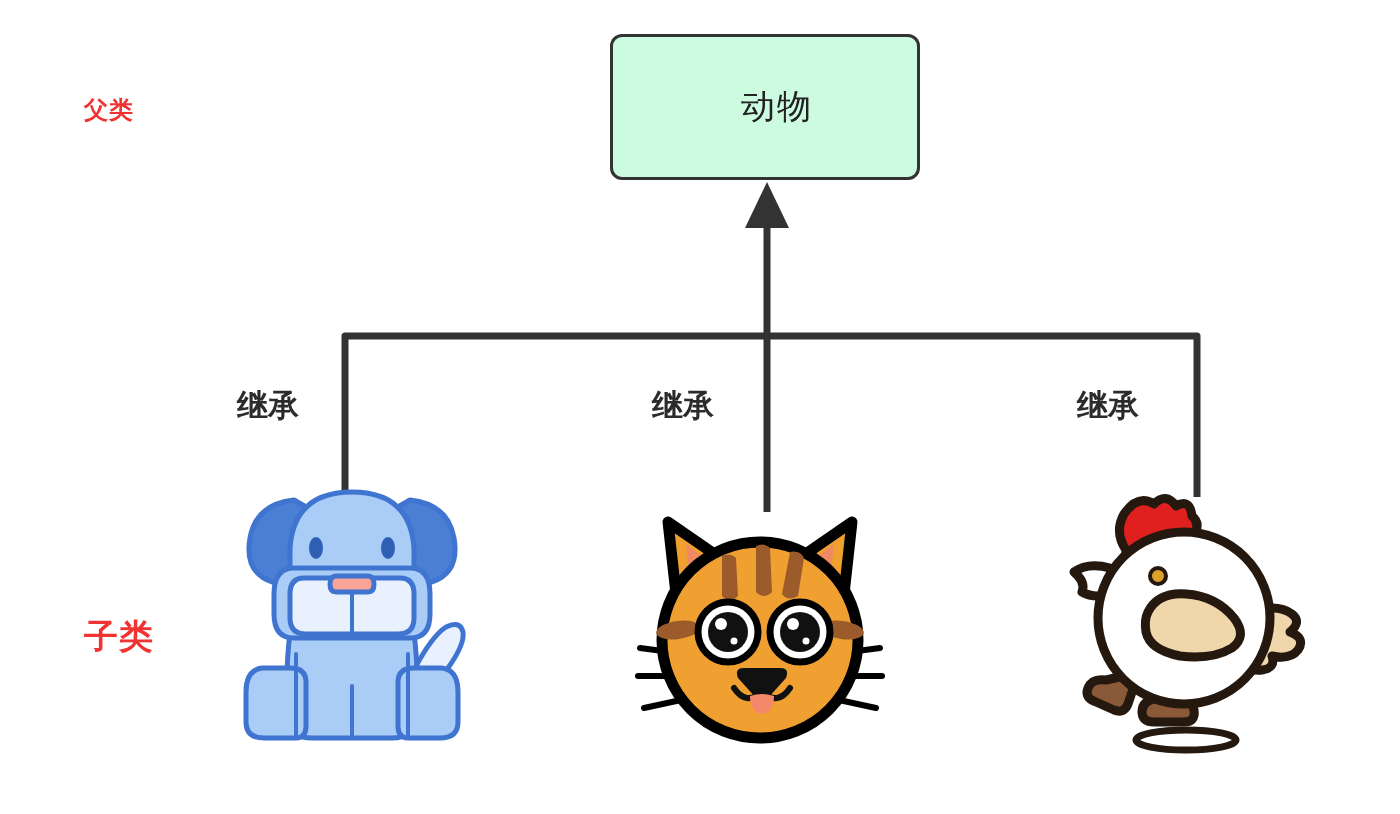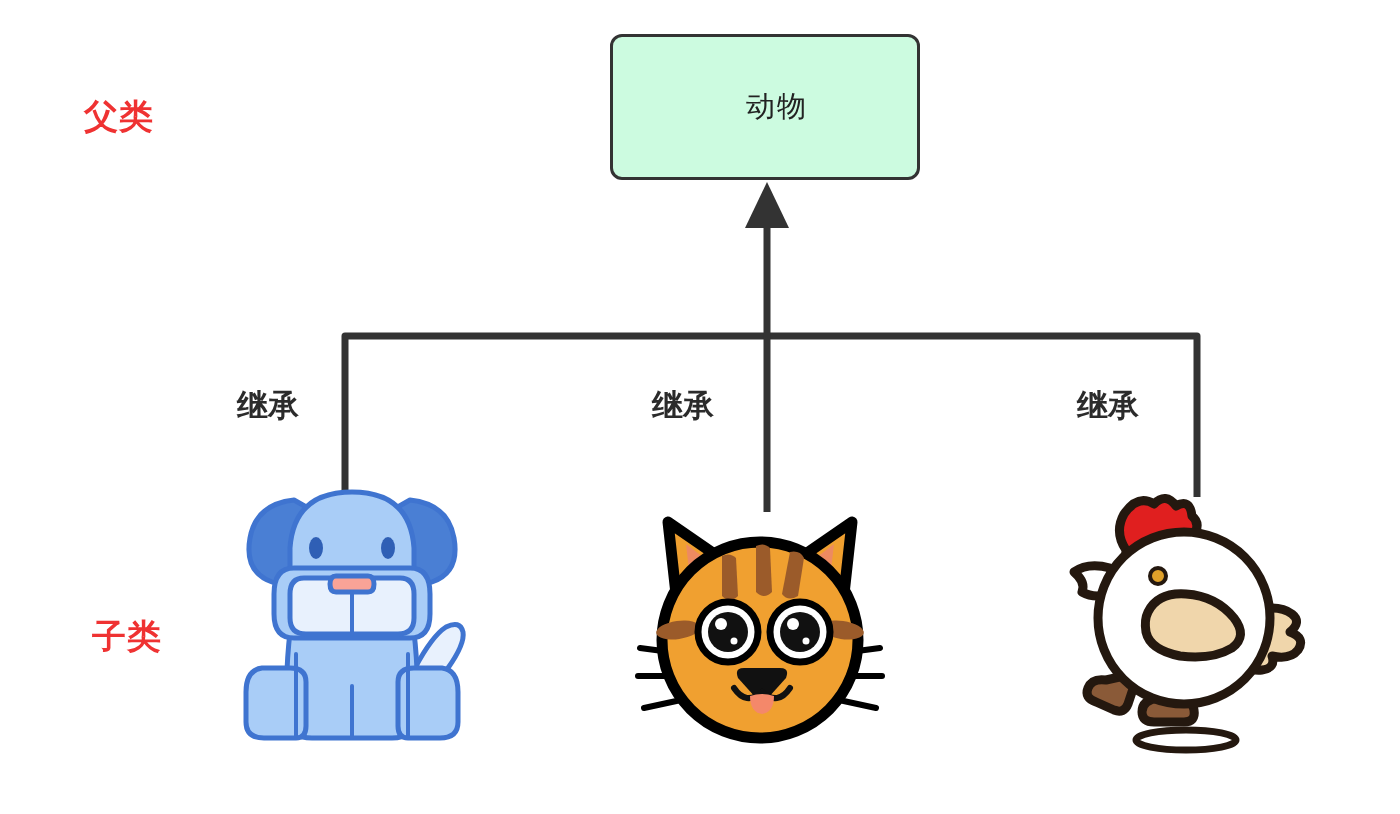--- a/index.html
+++ b/index.html
@@ -20,42 +20,42 @@
   .row-label {
     position: absolute;
     font-weight: bold;
     letter-spacing: 1px;
     white-space: nowrap;
     user-select: none;
   }
   #label-parent {
     left: 84px;
     top: 94px;
-    font-size: 34px;
+    font-size: 24px;
   }
   #label-child {
     left: 84px;
     top: 614px;
     font-size: 34px;
   }
   #parent-box {
     position: absolute;
     left: 610px;
     top: 34px;
     width: 310px;
     height: 146px;
     box-sizing: border-box;
     border: 3px solid #333333;
     border-radius: 12px;
     display: flex;
     align-items: center;
     justify-content: center;
   }
   #parent-box-label {
-    font-size: 29px;
+    font-size: 34px;
     color: #222222;
     letter-spacing: 2px;
     margin-left: 24px;
   }
   #connector-svg {
     position: absolute;
     left: 0;
     top: 0;
     width: 1400px;
     height: 814px;
@@ -81,21 +81,21 @@
   #child-hen  { left: 1062px; top: 490px; width: 252px; height: 268px; }
   .child-node svg { display: block; width: 100%; height: 100%; }
 </style>
 </head>
 <body>
 
 <div id="stage" style="background: rgb(255, 255, 255);">
 
   <div class="row-label" id="label-parent" style="color: rgb(239, 50, 50);">父类</div>
 
-  <div class="row-label" id="label-child" style="color: rgb(239, 50, 50); margin-left: 8px;">子类</div>
+  <div class="row-label" id="label-child" style="color: rgb(239, 50, 50);">子类</div>
 
   <div id="parent-box" style="background: rgb(204, 251, 224); border-color: rgb(51, 51, 51);">
     <span id="parent-box-label" style="color: rgb(34, 34, 34);">动物</span>
   </div>
 
   <svg id="connector-svg" viewBox="0 0 1400 814">
     <g fill="none" stroke="#333333" stroke-width="7" stroke-linecap="butt" stroke-linejoin="round">
       <path d="M 345 492 L 345 336 L 1197 336 L 1197 497"></path>
       <path d="M 767 512 L 767 218"></path>
     </g>

